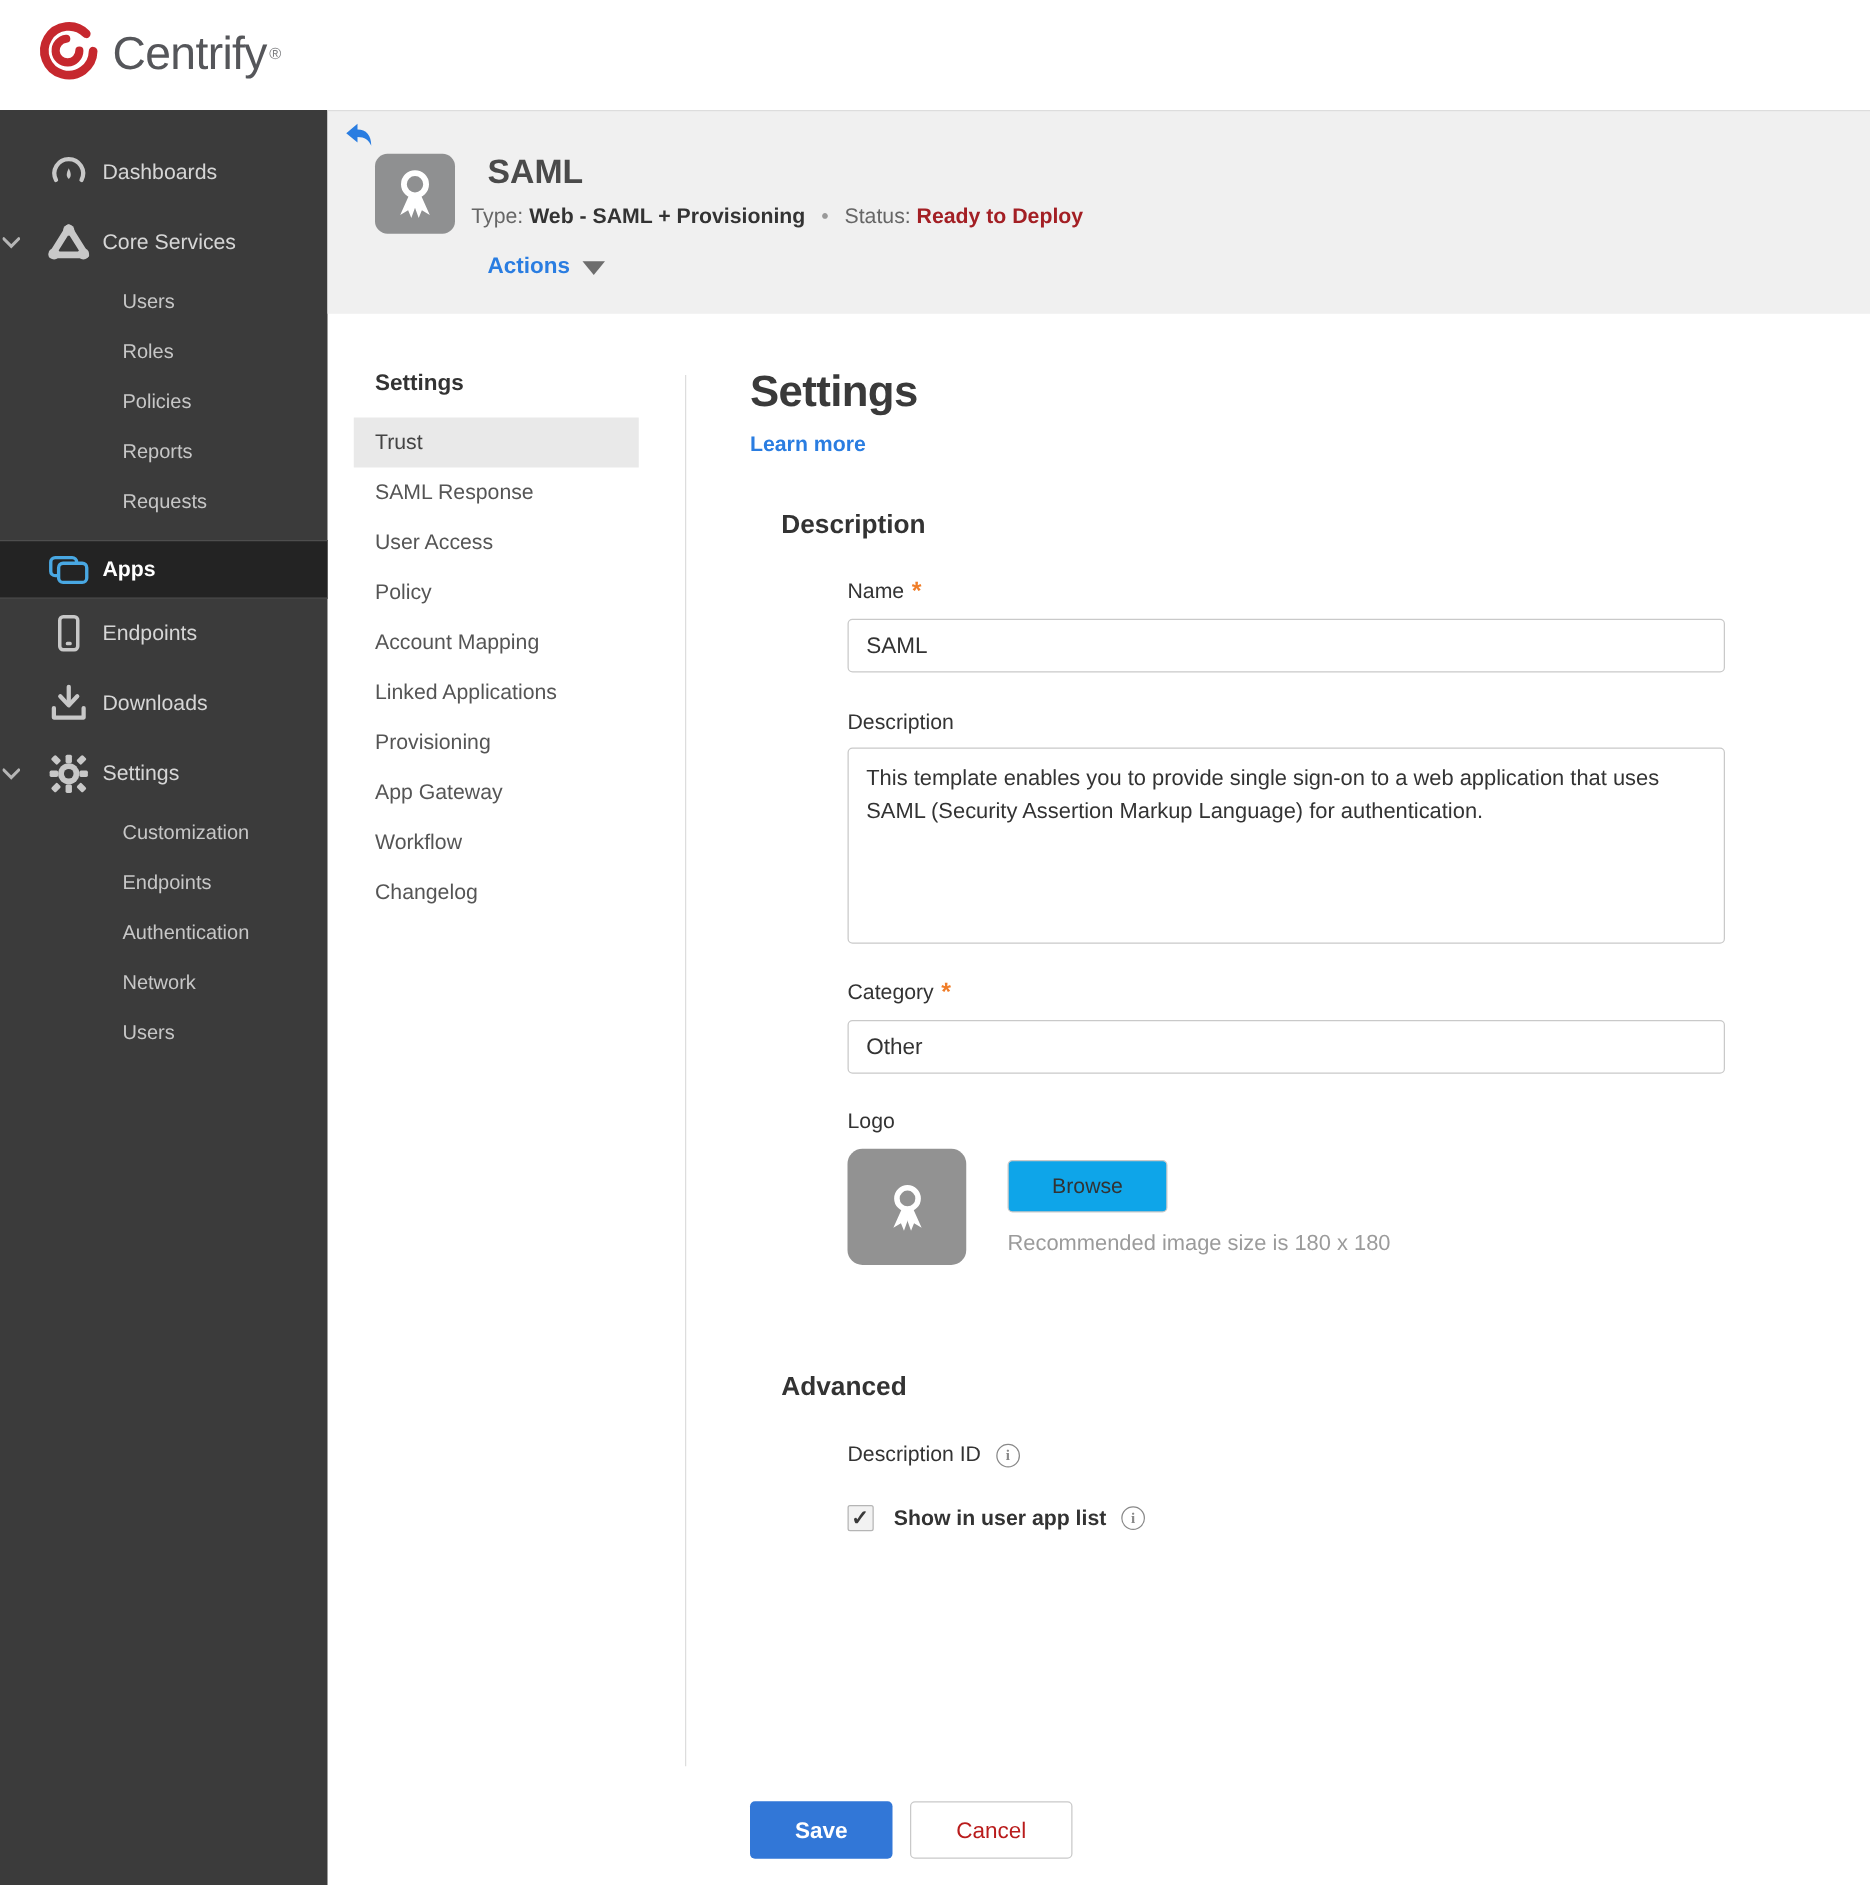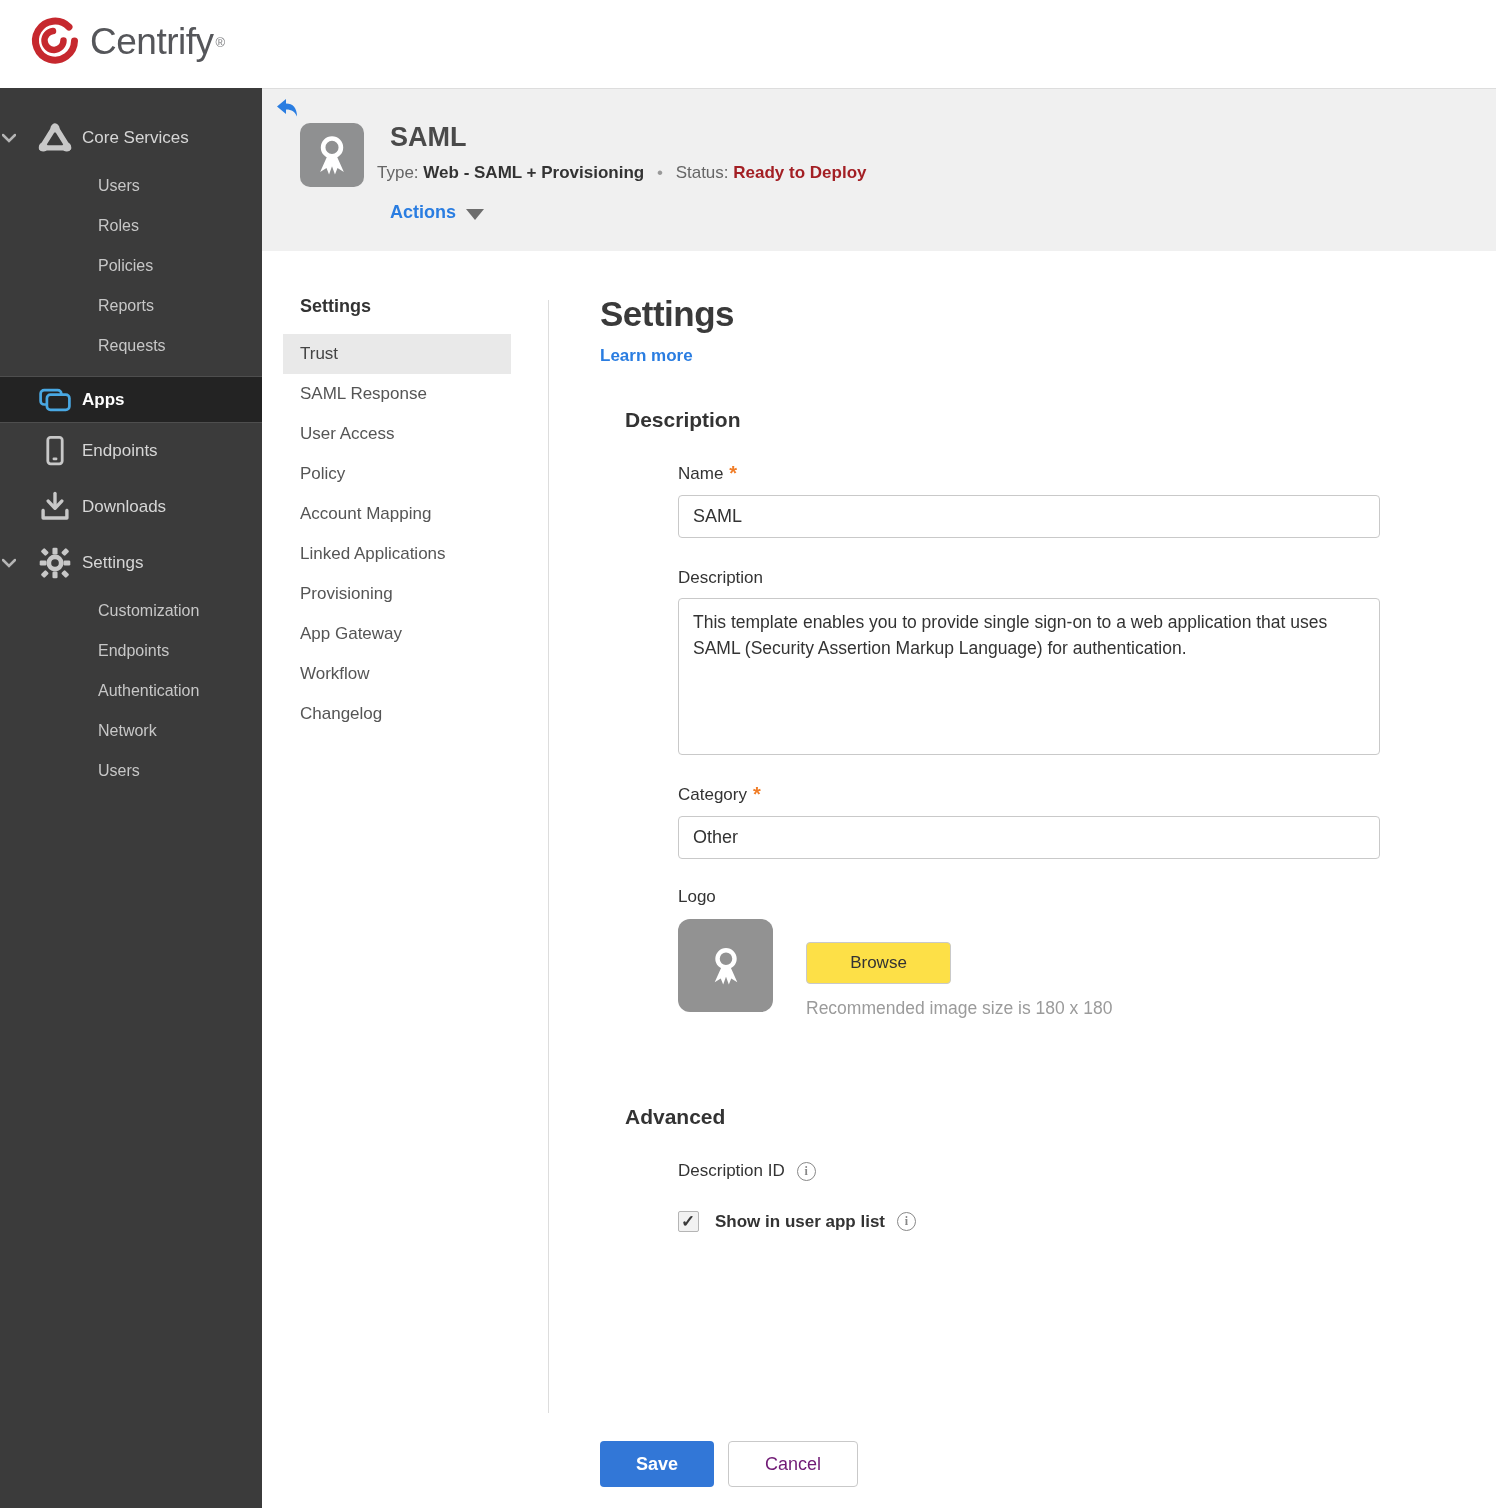--- a/index.html
+++ b/index.html
@@ -55,35 +55,35 @@
   .req { color:#f07d28; font-size:20px; font-weight:bold; margin-left:6px; vertical-align:-1px; }
   .row-name { margin-top:30px; }
   .txt-input { display:block; width:702px; height:43px; margin-top:10px; border:1px solid #c9c9c9; border-radius:4px; font-size:18px; color:#333; padding:0 14px; font-family:"Liberation Sans", sans-serif; background:#fff; outline:none; }
   .row-desc { margin-top:30px; }
   .txt-area { display:block; width:702px; height:157px; margin-top:10px; border:1px solid #c9c9c9; border-radius:4px; font-size:17.5px; line-height:1.5; color:#333; padding:10px 14px; font-family:"Liberation Sans", sans-serif; resize:none; outline:none; }
   .row-cat { margin-top:28px; }
   .row-logo { margin-top:28px; }
   .logo-flex { display:flex; margin-top:12px; }
   .logo-box { width:95px; height:93px; background:#929292; border-radius:12px; display:flex; align-items:center; justify-content:center; }
   .logo-right { margin-left:33px; }
-  .browse-btn { width:145px; height:42px; margin-top:23px; background:#fde047; border:1px solid #c9c9c9; border-radius:4px; font-size:17px; color:#333; font-family:"Liberation Sans", sans-serif; cursor:pointer; }
+  .browse-btn { width:128px; height:42px; margin-top:9px; background:#0ea5e9; border:1px solid #c9c9c9; border-radius:4px; font-size:17px; color:#333; font-family:"Liberation Sans", sans-serif; cursor:pointer; }
   .logo-hint { margin-top:14px; font-size:17.5px; color:#9b9b9b; }
   .sec-adv { margin-top:86px; margin-left:25px; }
   .row-appid { margin-top:32px; }
   .label-flex { display:flex; align-items:center; }
   .info-icon { width:19px; height:19px; border:1.5px solid #888; border-radius:50%; margin-left:12px; position:relative; cursor:pointer; flex:0 0 auto; }
   .info-icon::after { content:"i"; position:absolute; left:0; right:0; top:1px; text-align:center; font-size:12px; font-weight:bold; color:#888; font-family:"Liberation Serif", serif; }
   .appid-input { display:block; width:702px; height:45px; margin-top:12px; border:2px solid #2f7cd9; border-radius:4px; font-size:18px; color:#333; padding:0 13px; font-family:"Liberation Sans", sans-serif; outline:none; }
   .row-check { margin-top:30px; display:flex; align-items:center; }
   .checkbox { width:21px; height:21px; background:#f2f2f2; border:1px solid #b5b5b5; border-radius:2px; position:relative; cursor:pointer; }
   .checkbox.checked::after { content:"✓"; position:absolute; left:2px; top:-1px; font-size:17px; font-weight:bold; color:#3a3a3a; }
   .check-label { margin-left:16px; font-size:17px; font-weight:bold; color:#333; }
   .footer { position:absolute; left:0; top:1153px; display:flex; }
   .btn-save { width:114px; height:46px; background:#3277d7; border:none; border-radius:4px; color:#fff; font-size:18px; font-weight:bold; font-family:"Liberation Sans", sans-serif; cursor:pointer; }
-  .btn-cancel { width:130px; height:46px; margin-left:14px; background:#fff; border:1px solid #c9c9c9; border-radius:4px; color:#701a75; font-size:18px; font-family:"Liberation Sans", sans-serif; cursor:pointer; }
+  .btn-cancel { width:130px; height:46px; margin-left:14px; background:#fff; border:1px solid #c9c9c9; border-radius:4px; color:#b91c1c; font-size:18px; font-family:"Liberation Sans", sans-serif; cursor:pointer; }
 </style>
 </head>
 <body>
 
 <div class="stage">
 
   <div class="topbar">
     <div class="brand">
       <span>
         <svg width="52" height="52" viewBox="0 0 52 52">
@@ -91,20 +91,29 @@
           <path d="M25 17 A9.5 9.5 0 1 0 35.5 26.5" fill="none" stroke="#c6282e" stroke-width="6.5" stroke-linecap="round"></path>
         </svg>
       </span>
       <span class="brand-text">Centrify</span>
       <span class="brand-mark">®</span>
     </div>
   </div>
 
   <div class="sidebar">
 
+    <div class="side-row top">
+      <span class="side-icon">
+        <svg width="34" height="34" viewBox="0 0 40 40">
+          <path d="M8 27 A13.5 13.5 0 1 1 32 27" fill="none" stroke="#c8c8c8" stroke-width="4" stroke-linecap="round"></path>
+          <path d="M20 16 c2.5 5 2.5 8 0 10 c-2.5 -2 -2.5 -5 0 -10 z" fill="#c8c8c8"></path>
+        </svg>
+      </span>
+      <span class="side-label">Dashboards</span>
+    </div>
 
     <div class="side-row top">
       <span class="group-chevron">
         <svg width="14" height="14" viewBox="0 0 14 14">
             <path d="M1 4 L7 10 L13 4" fill="none" stroke="#b5b5b5" stroke-width="2.5" stroke-linecap="round"></path>
           </svg>
       </span>
       <span class="side-icon">
         <svg width="36" height="36" viewBox="0 0 40 40">
           <path d="M20 7 L35 31 L5 31 Z" fill="none" stroke="#c8c8c8" stroke-width="6" stroke-linejoin="round"></path>

